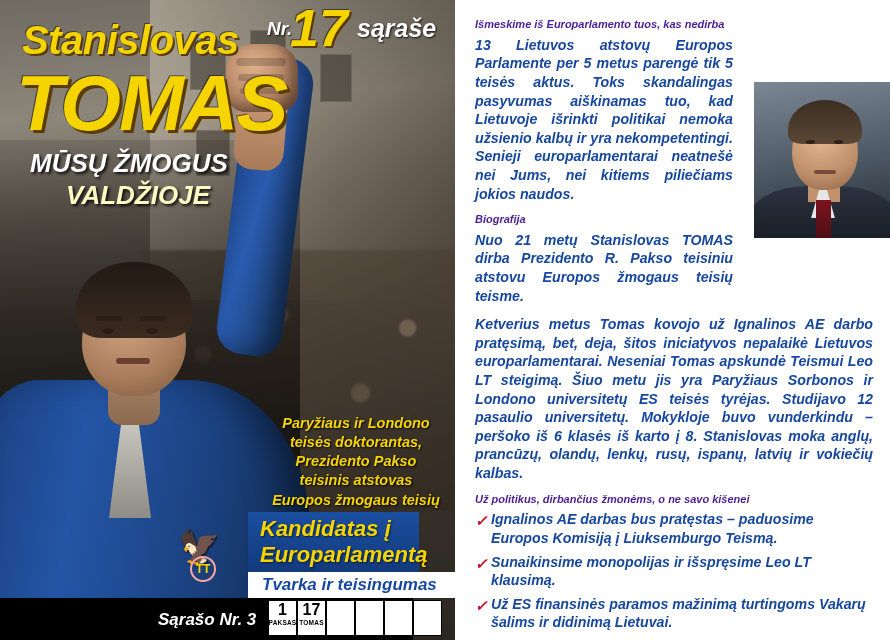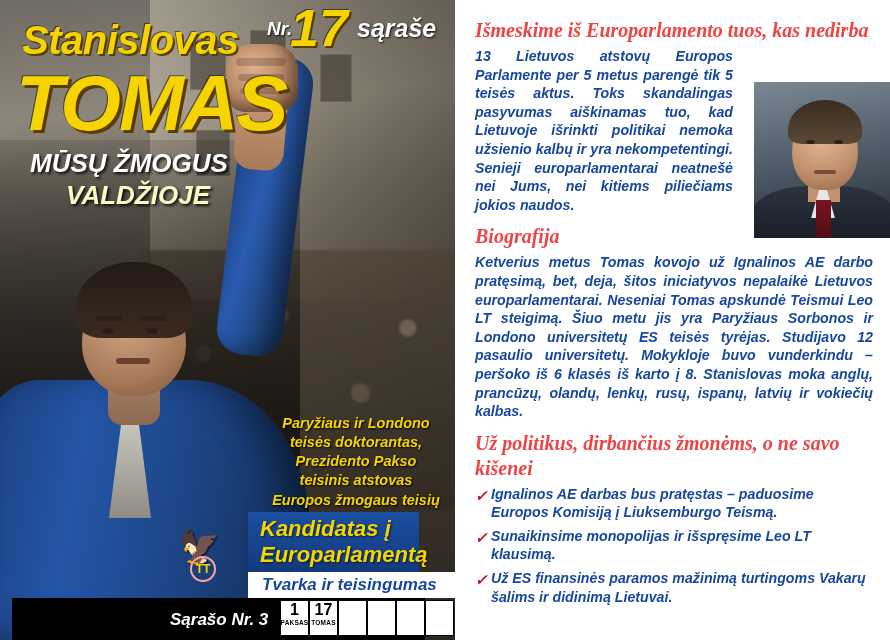--- a/index.html
+++ b/index.html
@@ -236,21 +236,21 @@
     background: #ffffff;
   }
   .white-banner span {
     position: absolute; left: 14px; top: 3px;
     font-size: 17px; font-weight: bold; font-style: italic; color: #17479e;
   }
 
   
   .bottom-strip {
     position: absolute;
-    left: 12px; top: 598px;
+    left: 0; top: 598px;
     width: 413px; height: 42px;
     background: #000000;
   }
   .list-no {
     position: absolute; left: 158px; top: 12px;
     font-size: 17px; font-weight: bold; font-style: italic; color: #ffffff;
   }
   .ballot {
     position: absolute;
     left: 268px; top: 2px;
@@ -298,27 +298,26 @@
     left: 455px; top: 0;
     width: 435px; height: 640px;
     background: #ffffff;
   }
   .rp-inner {
     position: absolute;
     left: 20px; top: 18px;
     width: 398px;
   }
   .sec-head {
-    color: #ef4444;
-    font-size: 20px;
+    color: #4c1d95;
+    font-size: 11px;
     font-weight: bold;
     font-style: italic;
     margin: 0 0 4px 0;
     line-height: 1.25;
-    font-family: Liberation Serif, serif;
   }
   .sec-body {
     color: #17479e;
     font-size: 14.2px;
     font-weight: bold;
     font-style: italic;
     line-height: 1.31;
     margin: 0 0 10px 0;
     text-align: justify;
   }
@@ -500,20 +499,21 @@
       <div class="p2-eye" style="left:52px; top:58px;"></div>
       <div class="p2-eye" style="left:80px; top:58px;"></div>
       <div class="p2-mouth"></div>
     </div>
 
     <div class="rp-inner">
       <h2 class="sec-head">Išmeskime iš Europarlamento tuos, kas nedirba</h2>
       <p class="sec-body narrow">13 Lietuvos atstovų Europos Parlamente per 5 metus parengė tik 5 teisės aktus. Toks skandalingas pasyvumas aiškinamas tuo, kad Lietuvoje išrinkti politikai nemoka užsienio kalbų ir yra nekompetentingi. Senieji europarlamentarai neatnešė nei Jums, nei kitiems piliečiams jokios naudos.</p>
 
       <h2 class="sec-head">Biografija</h2>
+      <p class="sec-body narrow">Nuo 21 metų Stanislovas TOMAS dirba Prezidento R. Pakso teisiniu atstovu Europos žmogaus teisių teisme.</p>
       <p class="sec-body">Ketverius metus Tomas kovojo už Ignalinos AE darbo pratęsimą, bet, deja, šitos iniciatyvos nepalaikė Lietuvos europarlamentarai. Neseniai Tomas apskundė Teismui Leo LT steigimą. Šiuo metu jis yra Paryžiaus Sorbonos ir Londono universitetų ES teisės tyrėjas. Studijavo 12 pasaulio universitetų. Mokykloje buvo vunderkindu – peršoko iš 6 klasės iš karto į 8. Stanislovas moka anglų, prancūzų, olandų, lenkų, rusų, ispanų, latvių ir vokiečių kalbas.</p>
 
       <h2 class="sec-head">Už politikus, dirbančius žmonėms, o ne savo kišenei</h2>
       <div class="promises">
         <div class="promise">
           <span class="check">✓</span>
           <span>Ignalinos AE darbas bus pratęstas – paduosime Europos Komisiją į Liuksemburgo Teismą.</span>
         </div>
         <div class="promise">
           <span class="check">✓</span>

